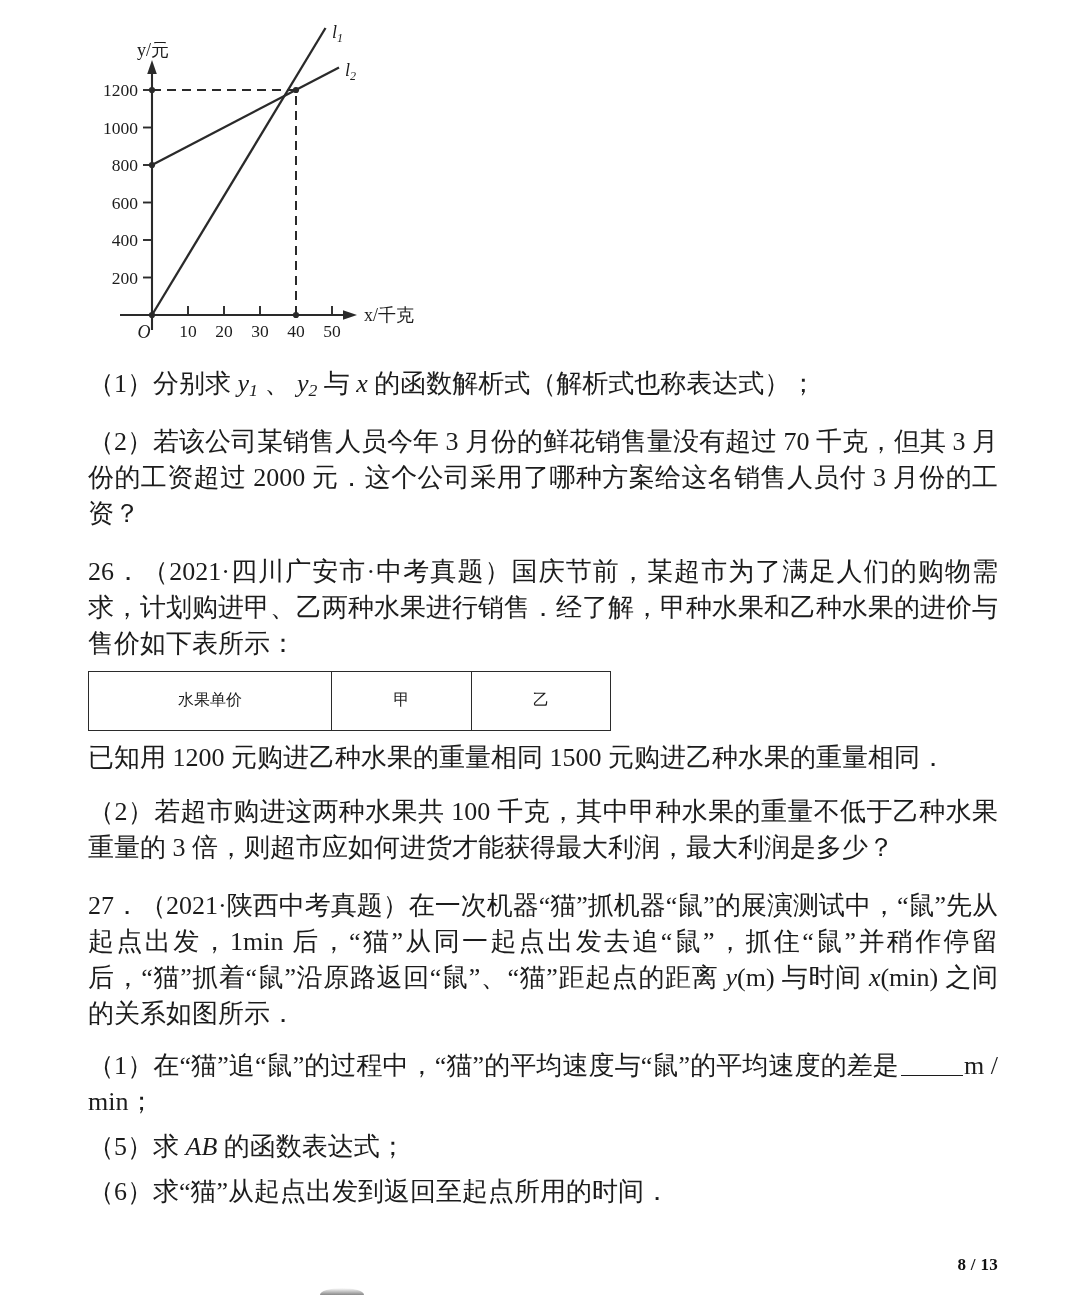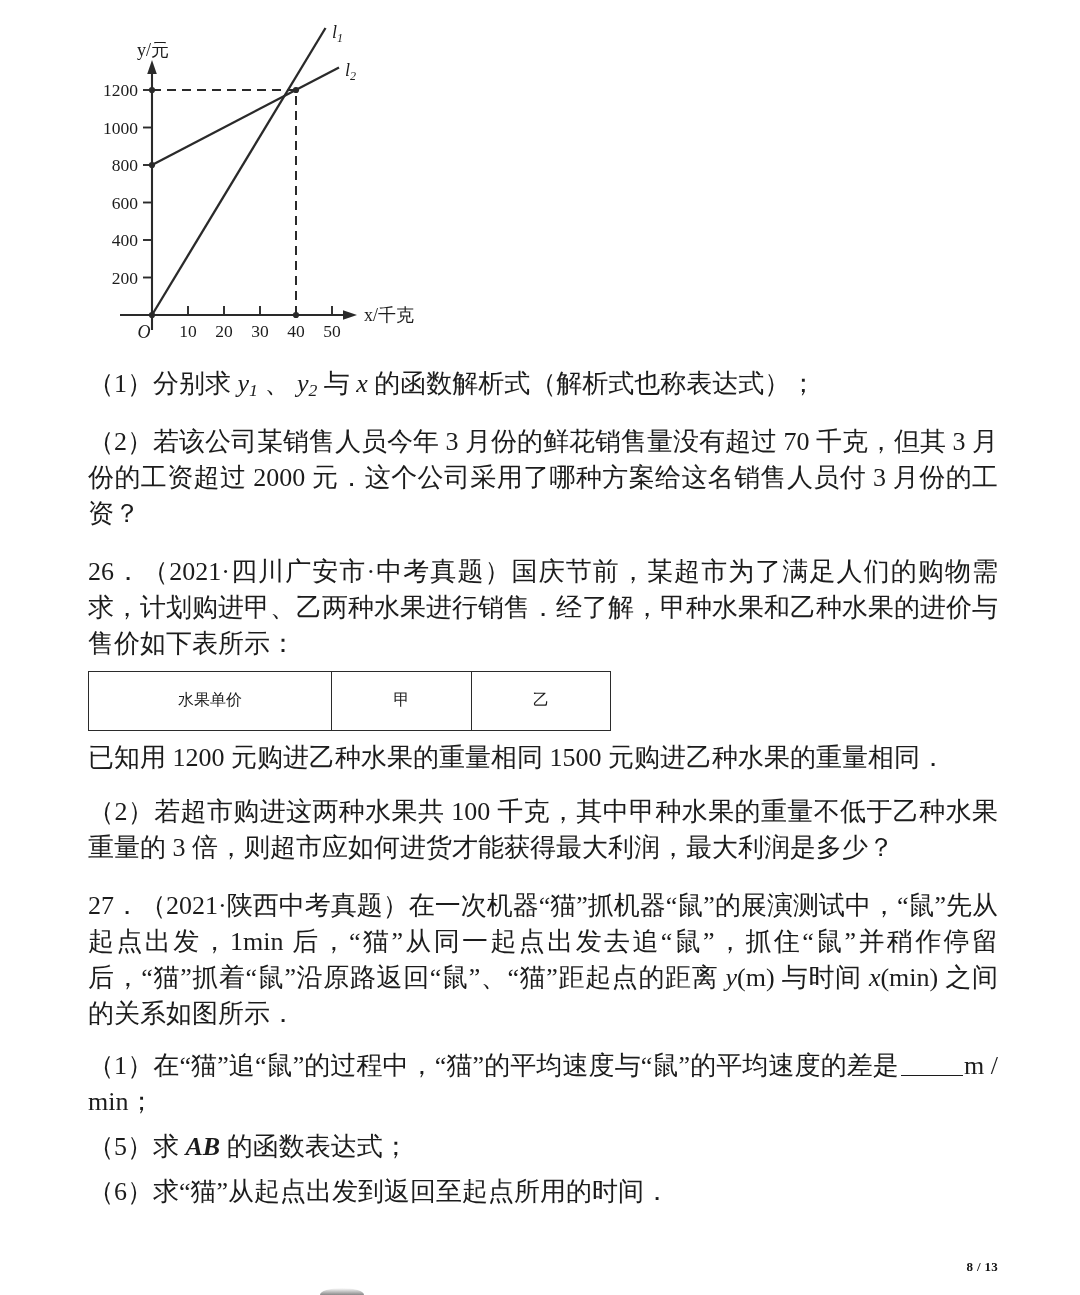--- a/index.html
+++ b/index.html
@@ -79,21 +79,21 @@
   }
   #fruit-table col.c1 { width: 243px; }
   #fruit-table col.c2 { width: 140px; }
   #fruit-table col.c3 { width: 139px; }
 
   
   #page-footer {
     position: absolute;
     right: 82px;
     bottom: 20px;
-    font-size: 13px;
+    font-size: 17px;
     font-weight: bold;
     font-family: "Liberation Serif", serif;
     color: #111;
     letter-spacing: 0.3px;
   }
   #bottom-smudge {
     position: absolute;
     left: 320px;
     bottom: 0px;
     width: 44px;
@@ -222,21 +222,21 @@
   <div class="gap-lg"></div>
 
   <p class="para"><span>27．（</span><span class="mn">2021</span><span>·陕西中考真题）在一次机器“猫”抓机器“鼠”的展演测试中，“鼠”先从起点出发，</span><span class="mn">1min</span><span> 后，“猫”从同一起点出发去追“鼠”，抓住“鼠”并稍作停留后，“猫”抓着“鼠”沿原路返回“鼠”、“猫”距起点的距离 </span><span class="mi">y</span><span class="paren-up">(m)</span><span> 与时间 </span><span class="mi">x</span><span class="paren-up">(min)</span><span> 之间的关系如图所示．</span></p>
 
   <div class="gap-md"></div>
 
   <p class="para"><span>（1）在“猫”追“鼠”的过程中，“猫”的平均速度与“鼠”的平均速度的差是</span><span class="blank-fill"></span><span class="mn">m / min</span><span>；</span></p>
 
   <div class="gap-sm"></div>
 
-  <p class="para"><span>（5）求 </span><span class="mi" style="font-weight:bold">AB</span><span> 的函数表达式；</span></p>
+  <p class="para"><span>（5）求 </span><span class="mi" style="font-weight:normal">AB</span><span> 的函数表达式；</span></p>
 
   <div class="gap-sm"></div>
 
   <p class="para">（6）求“猫”从起点出发到返回至起点所用的时间．</p>
 
 </div>
 
 <div id="page-footer">8 / 13</div>
 <div id="bottom-smudge"></div>
 

